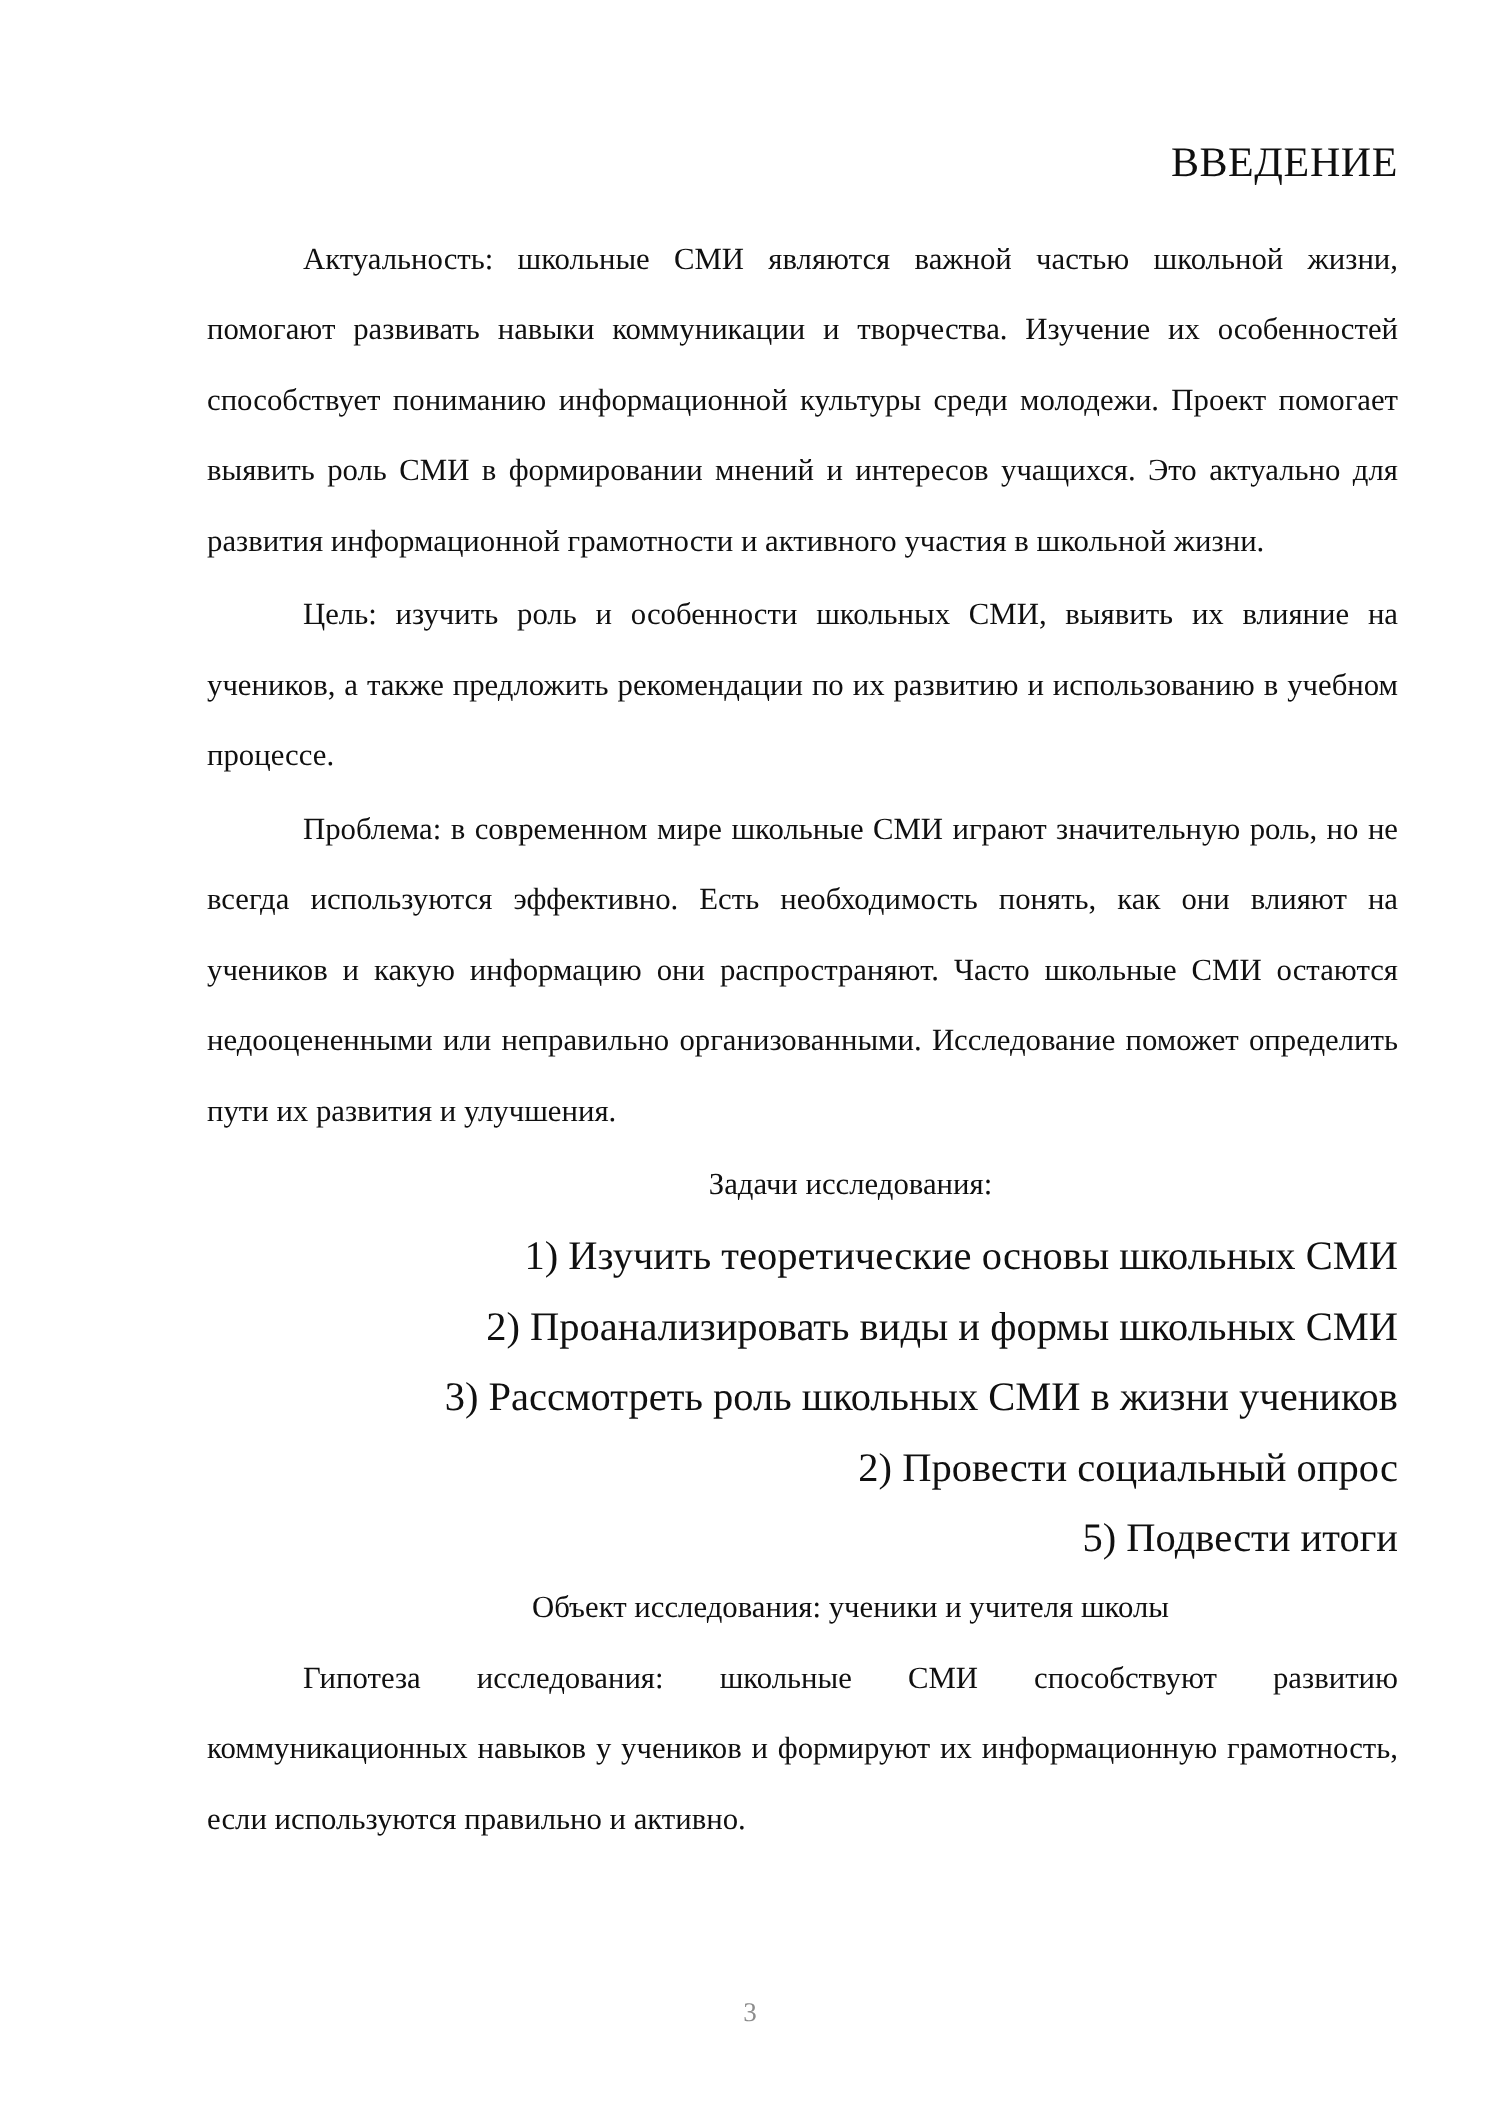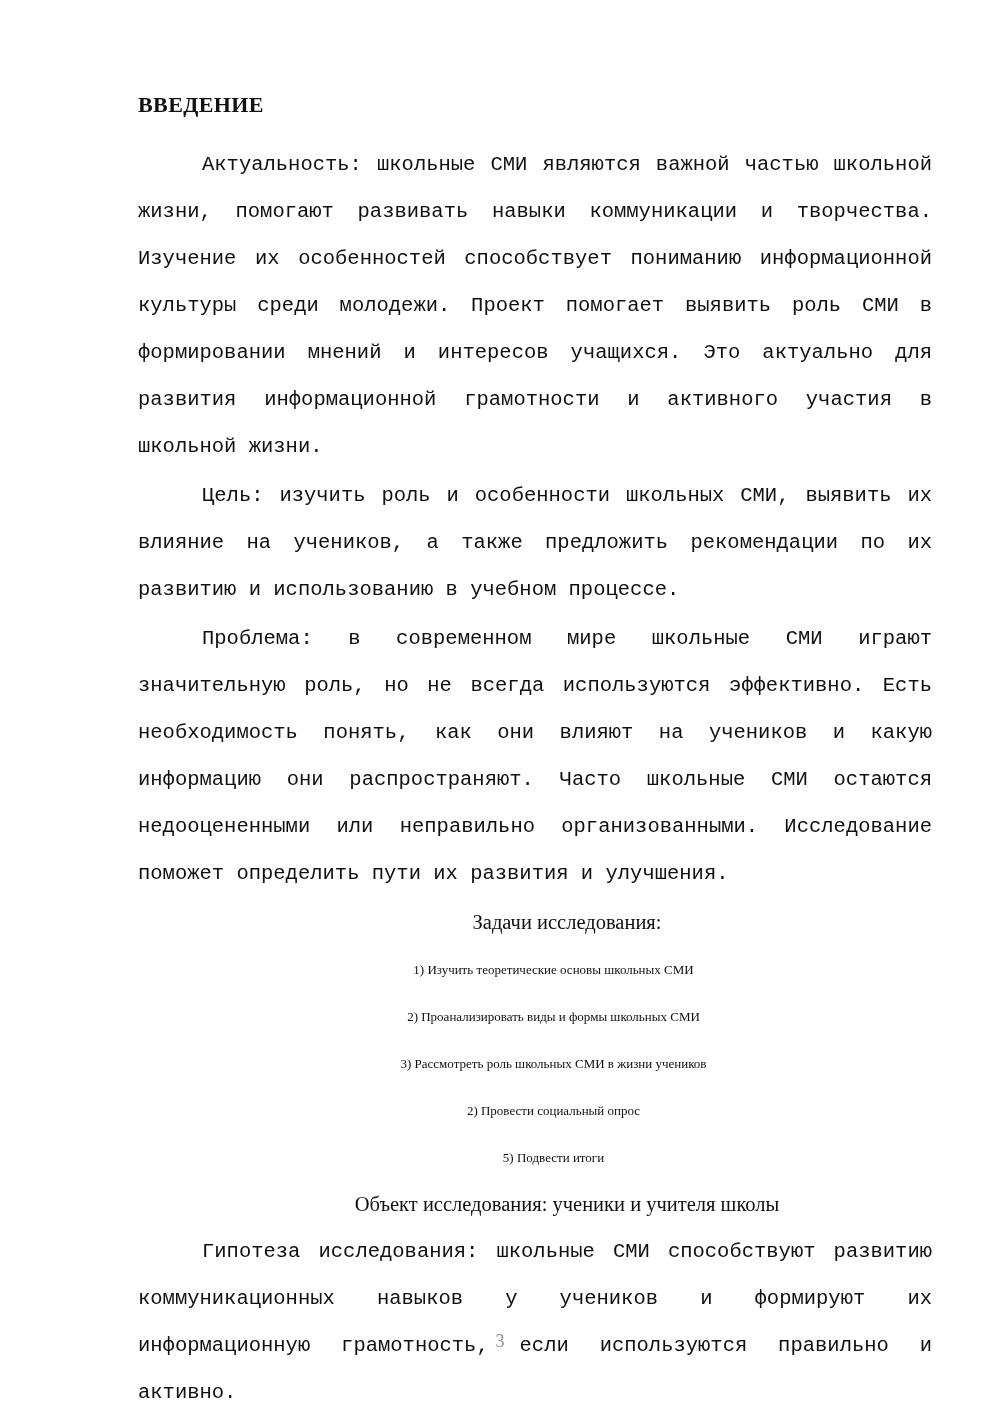--- a/index.html
+++ b/index.html
@@ -25,54 +25,53 @@
 
   
   .content {
     position: absolute;
     left: 138px;
     top: 88px;
     width: 794px;
   }
 
   .doc-title {
-    font-size: 22px;
-    font-weight: bold;
-    text-align: left;
+    font-size: 28px;
+    font-weight: normal;
+    text-align: right;
     letter-spacing: 0.4px;
     margin: 0 0 20px 0;
     line-height: 1.5;
   }
 
   .para {
     font-size: 20.5px;
     line-height: 47px;
     text-align: justify;
     text-justify: inter-word;
     text-indent: 64px;
     margin: 0 0 2px 0;
     hyphens: none;
-    font-family: Liberation Mono, monospace;
   }
   .para:last-child { margin-bottom: 0; }
 
   
   .line-indent {
     font-size: 20.5px;
     line-height: 47px;
     text-align: center;
     text-indent: 64px;
     margin: 0;
   }
 
   
   .list-item {
-    font-size: 13px;
+    font-size: 27px;
     line-height: 47px;
-    text-align: center;
+    text-align: right;
     text-indent: 37px;
     margin: 0;
   }
 
   .page-number {
     position: absolute;
     left: 0;
     right: 0;
     top: 1331px;
     text-align: center;

